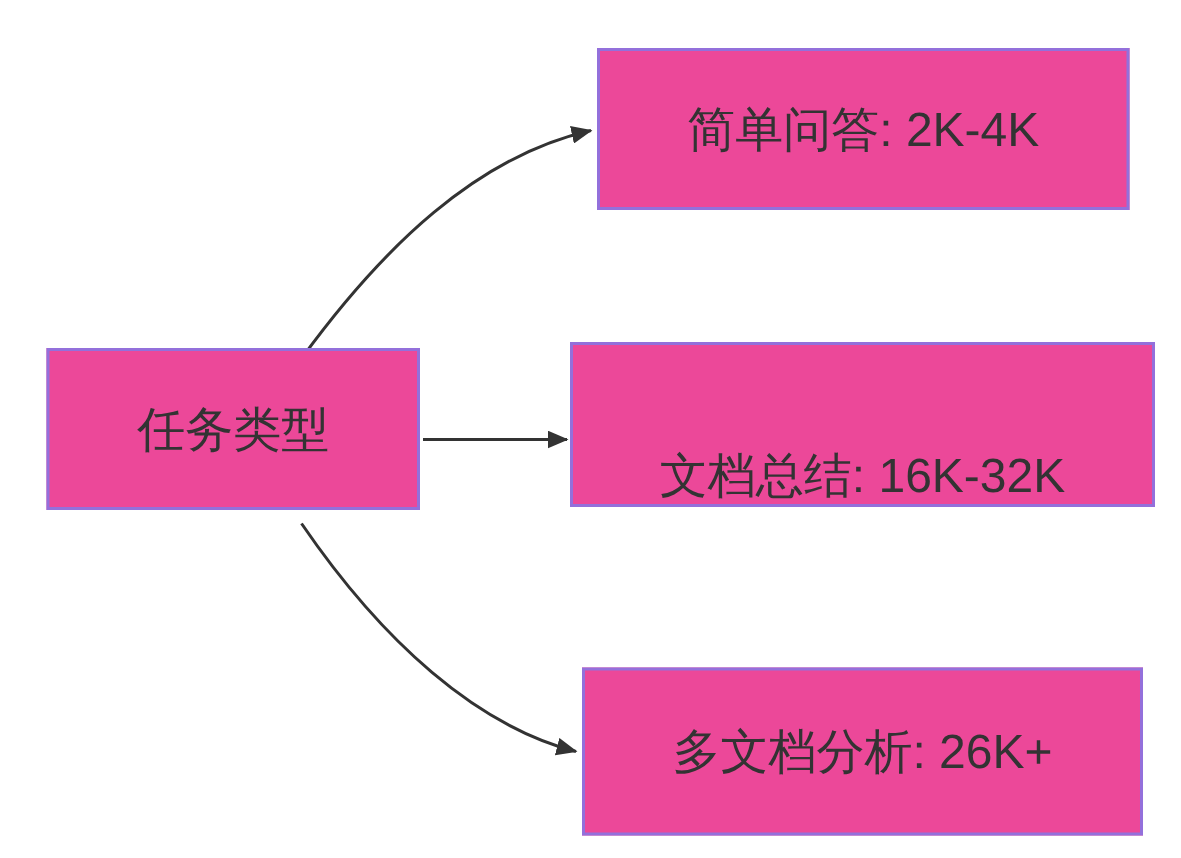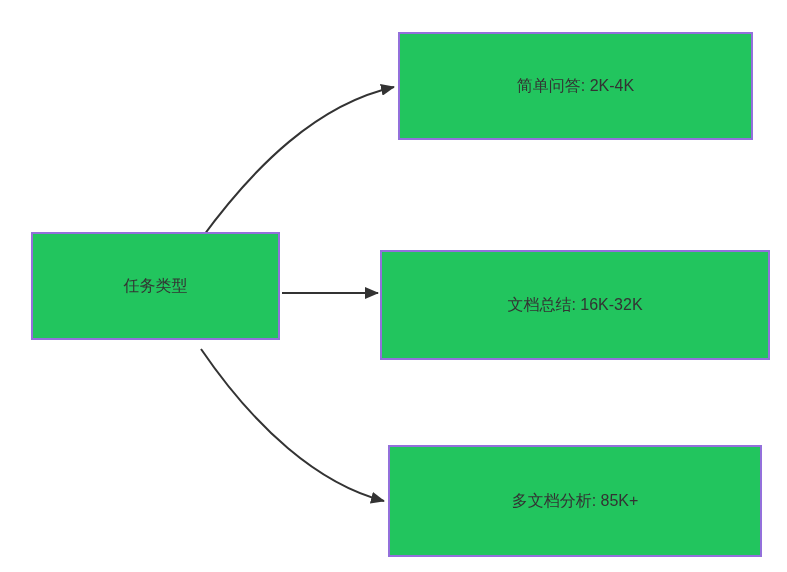--- a/index.html
+++ b/index.html
@@ -19,34 +19,34 @@
     position: absolute;
     left: 0;
     top: 0;
     width: 787px;
     height: 572px;
     pointer-events: none;
   }
   .node {
     position: absolute;
     box-sizing: border-box;
-    background: #22c55e;
+    background: #ec4899;
     border: 2.5px solid #9370DB;
     display: flex;
     align-items: center;
     justify-content: center;
     color: #333333;
-    font-size: 16px;
+    font-size: 32px;
     line-height: 1.2;
     white-space: nowrap;
     text-align: center;
   }
   .node-root   { left: 31px;  top: 232px; width: 249px; height: 108px; }
   .node-qa     { left: 398px; top: 32px;  width: 355px; height: 108px; }
-  .node-doc    { left: 380px; top: 250px; width: 390px; height: 110px; }
+  .node-doc    { left: 380px; top: 228px; width: 390px; height: 110px; align-items: flex-end; }
   .node-multi  { left: 388px; top: 445px; width: 374px; height: 112px; }
   .edge {
     fill: none;
     stroke: #333333;
     stroke-width: 2px;
   }
 </style>
 </head>
 <body>
 
@@ -69,16 +69,16 @@
 
   <div class="node node-qa">
     <span>简单问答: 2K-4K</span>
   </div>
 
   <div class="node node-doc">
     <span>文档总结: 16K-32K</span>
   </div>
 
   <div class="node node-multi">
-    <span>多文档分析: 85K+</span>
+    <span>多文档分析: 26K+</span>
   </div>
 
 </div>
 
 </body></html>

